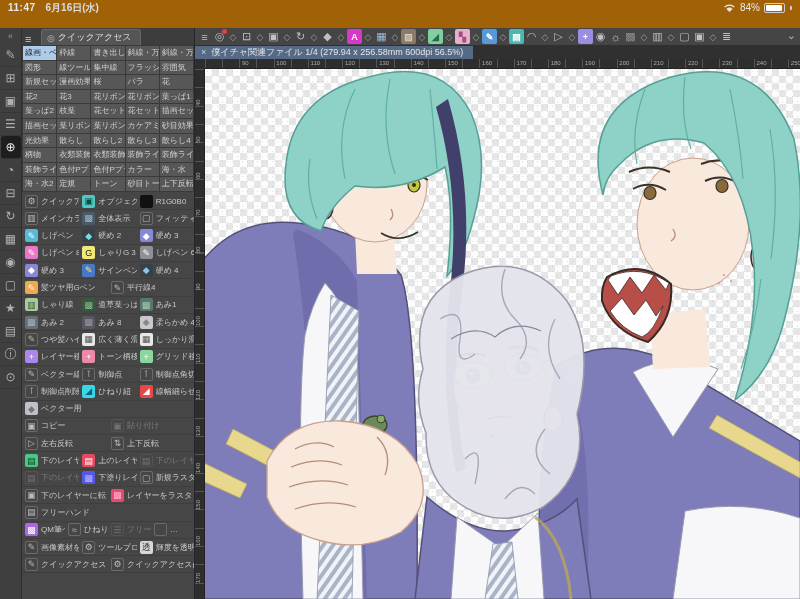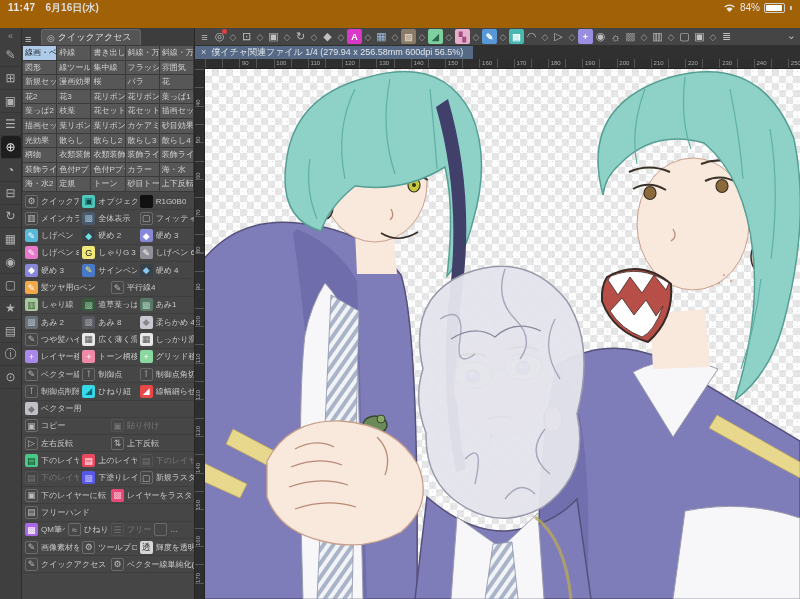--- a/index.html
+++ b/index.html
@@ -447,21 +447,21 @@
               <span class="sc-label">輝度を透明度に変</span>
             </span>
           </span>
           <span class="sc-row" style="display: flex;">
             <span class="sc-item">
               <span class="sc-ico" style="border: 1px solid rgb(106, 106, 106);">✎</span>
               <span class="sc-label">クイックアクセス</span>
             </span>
             <span class="sc-item">
               <span class="sc-ico" style="border: 1px solid rgb(106, 106, 106);">⚙</span>
-              <span class="sc-label">ベクター線単純化(</span>
+              <span class="sc-label">クイックアクセス(</span>
             </span>
           </span>
         </div>
     </div>
 
     <div id="main">
       <div id="cmd-bar">
         <span id="cmd-items" style="display:contents;"><span class="tb">≡</span><span class="tb">◎<span class="dot"></span></span><span class="tb dia">◇</span><span class="tb">⊡</span><span class="tb dia">◇</span><span class="tb">▣</span><span class="tb dia">◇</span><span class="tb">↻</span><span class="tb dia">◇</span><span class="tb">◆</span><span class="tb dia">◇</span><span class="tb" style="background: rgb(216, 56, 200); font-size: 9px; font-weight: bold; color: rgb(255, 255, 255);">A</span><span class="tb dia">◇</span><span class="tb" style="color: rgb(159, 184, 216);">▦</span><span class="tb dia">◇</span><span class="tb" style="background: rgb(138, 122, 104); font-size: 9px; font-weight: bold; color: rgb(216, 204, 192);">▨</span><span class="tb dia">◇</span><span class="tb" style="background: rgb(126, 208, 160); font-size: 9px; font-weight: bold; color: rgb(42, 106, 74);">◢</span><span class="tb dia">◇</span><span class="tb" style="background: rgb(232, 176, 204); font-size: 9px; font-weight: bold; color: rgb(160, 80, 128);">▚</span><span class="tb dia">◇</span><span class="tb" style="background: rgb(88, 152, 216); font-size: 9px; font-weight: bold; color: rgb(255, 255, 255);">✎</span><span class="tb dia">◇</span><span class="tb" style="background: rgb(72, 184, 176); font-size: 9px; font-weight: bold; color: rgb(255, 255, 255);">▤</span><span class="tb">◠</span><span class="tb dia">◇</span><span class="tb">▷</span><span class="tb dia">◇</span><span class="tb" style="background: rgb(154, 142, 224); font-size: 9px; font-weight: bold; color: rgb(255, 255, 255);">+</span><span class="tb">◉</span><span class="tb">☼</span><span class="tb" style="color: rgb(144, 144, 144);">▩</span><span class="tb dia">◇</span><span class="tb">▥</span><span class="tb dia">◇</span><span class="tb">▢</span><span class="tb">▣</span><span class="tb dia">◇</span><span class="tb">≣</span></span>
         <span id="tb-collapse">⌄</span>
       </div>

